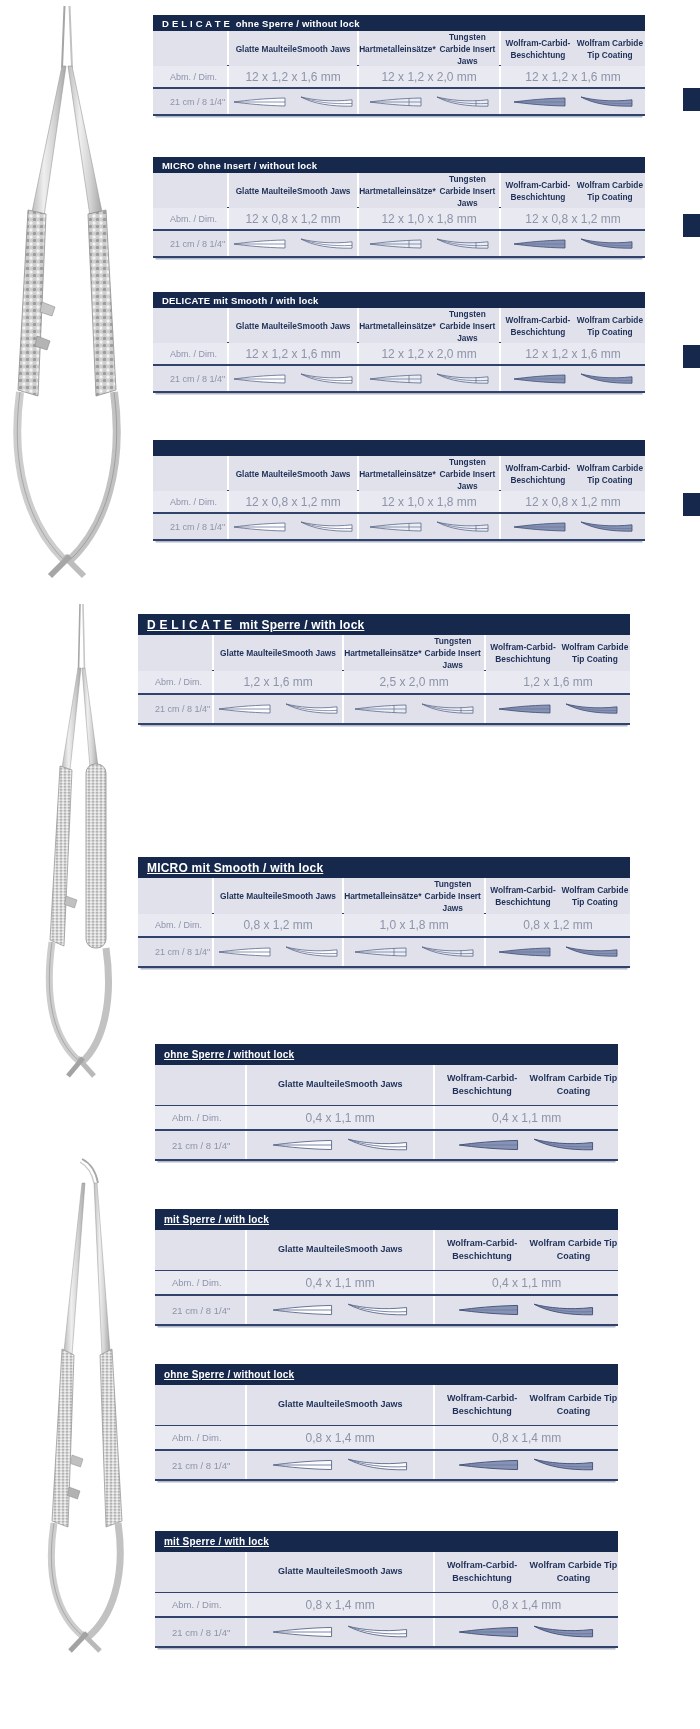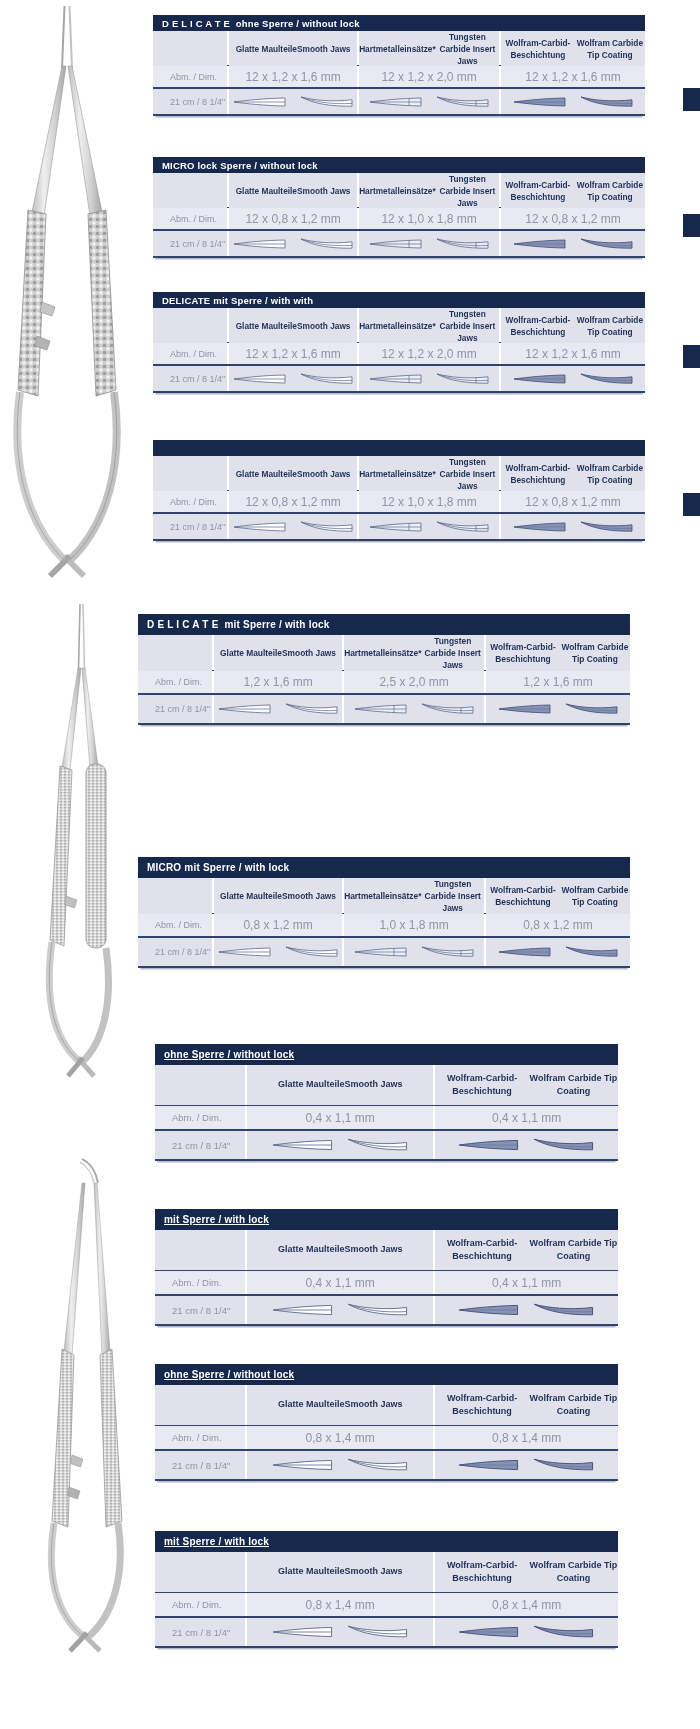--- a/index.html
+++ b/index.html
@@ -4,21 +4,21 @@
 <style>
   html,body{margin:0;padding:0;background:#ffffff;}
   #canvas{position:relative;width:700px;height:1729px;background:#ffffff;overflow:hidden;
           font-family:"Liberation Sans",sans-serif;}
 
   
   .spec-table{position:absolute;}
   .bar{background:#16294d;color:#ffffff;font-weight:bold;display:flex;align-items:center;
        padding-left:9px;letter-spacing:.2px;white-space:pre;}
   .grpA .bar{height:16px;font-size:9.5px;}
-  .grpB .bar{height:21px;font-size:10px;}
+  .grpB .bar{height:21px;font-size:12px;text-decoration:underline;}
   .grpC .bar{height:21px;font-size:10px;text-decoration:underline;}
 
   .row{display:grid;column-gap:2px;background:#ffffff;}
   .grpA .row,.grpB .row{grid-template-columns:74px 1.30fr 1.42fr 1.46fr;}
   .grpC .row{grid-template-columns:90px 1fr 0.98fr;}
 
   .cell{background:#e0e1eb;display:flex;align-items:center;justify-content:center;}
   .row.abm .cell{background:#e9e9f1;}
 
   .row.colhead .cell.ch{flex-direction:row;font-weight:bold;color:#1e3057;text-align:center;line-height:1.45;}
@@ -184,21 +184,21 @@
               <path class="jaw-line" d="M1 7 L52 7"></path>
             </svg>
             <svg viewBox="0 0 54 14" class="jaw coated">
               <path class="jaw-body" d="M1 2 C13 8.5 30 11.5 52 11.2 L52 4.8 C31 7.2 13 5 1 2 Z"></path>
               <path class="jaw-line" d="M1 2 C14 7 32 9.5 52 8.4"></path>
             </svg>
           </div>
         </div>
       </section>
       <section class="spec-table grpA" style="left: 153px; top: 157px; width: 492px;">
-        <div class="bar"><span>MICRO lock Sperre / without lock</span></div>
+        <div class="bar"><span>MICRO ohne Insert / without lock</span></div>
         <div class="row colhead">
           <div class="cell label"></div>
           <div class="cell ch">
             <div>Glatte Maulteile</div>
             <div>Smooth Jaws</div>
           </div>
           <div class="cell ch">
             <div>Hartmetalleinsätze*</div>
             <div>Tungsten Carbide Insert Jaws</div>
           </div>
@@ -243,21 +243,21 @@
               <path class="jaw-line" d="M1 7 L52 7"></path>
             </svg>
             <svg viewBox="0 0 54 14" class="jaw coated">
               <path class="jaw-body" d="M1 2 C13 8.5 30 11.5 52 11.2 L52 4.8 C31 7.2 13 5 1 2 Z"></path>
               <path class="jaw-line" d="M1 2 C14 7 32 9.5 52 8.4"></path>
             </svg>
           </div>
         </div>
       </section>
       <section class="spec-table grpA" style="left: 153px; top: 292px; width: 492px;">
-        <div class="bar"><span>DELICATE mit Sperre / with with</span></div>
+        <div class="bar"><span>DELICATE mit Smooth / with lock</span></div>
         <div class="row colhead">
           <div class="cell label"></div>
           <div class="cell ch">
             <div>Glatte Maulteile</div>
             <div>Smooth Jaws</div>
           </div>
           <div class="cell ch">
             <div>Hartmetalleinsätze*</div>
             <div>Tungsten Carbide Insert Jaws</div>
           </div>
@@ -420,21 +420,21 @@
               <path class="jaw-line" d="M1 7 L52 7"></path>
             </svg>
             <svg viewBox="0 0 54 14" class="jaw coated">
               <path class="jaw-body" d="M1 2 C13 8.5 30 11.5 52 11.2 L52 4.8 C31 7.2 13 5 1 2 Z"></path>
               <path class="jaw-line" d="M1 2 C14 7 32 9.5 52 8.4"></path>
             </svg>
           </div>
         </div>
       </section>
       <section class="spec-table grpB" style="left: 138px; top: 857px; width: 492px;">
-        <div class="bar"><span>MICRO mit Sperre / with lock</span></div>
+        <div class="bar"><span>MICRO mit Smooth / with lock</span></div>
         <div class="row colhead">
           <div class="cell label"></div>
           <div class="cell ch">
             <div>Glatte Maulteile</div>
             <div>Smooth Jaws</div>
           </div>
           <div class="cell ch">
             <div>Hartmetalleinsätze*</div>
             <div>Tungsten Carbide Insert Jaws</div>
           </div>

